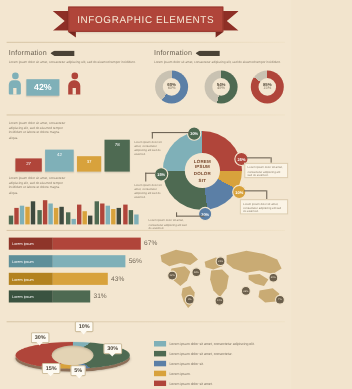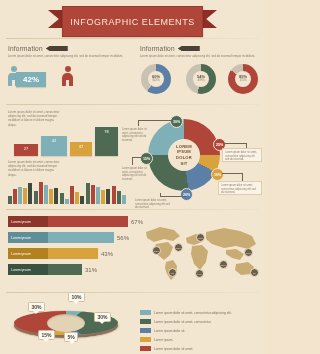--- a/index.html
+++ b/index.html
@@ -9,21 +9,21 @@
     font-family:"Liberation Sans", sans-serif;
     color:#5c5242;
   }
   .page{position:relative;width:265px;height:354px;background:#f3e6d0;}
 
   
   .banner-wrap{position:absolute;left:0;top:4px;width:265px;height:30px;}
   .ribbon-tail{position:absolute;top:6px;width:30px;height:18px;background:#8e2f26;}
   .ribbon-tail.l{left:48px;clip-path:polygon(0 0,100% 0,100% 100%,0 100%,36% 50%);}
   .ribbon-tail.r{right:48px;clip-path:polygon(0 0,100% 0,64% 50%,100% 100%,0 100%);}
-  .ribbon-main{position:absolute;left:62px;top:2px;width:141px;height:31px;
+  .ribbon-main{position:absolute;left:62px;top:2px;width:141px;height:23px;
     background:#b0453a;border:1px solid #9a3a30;box-sizing:border-box;
     display:flex;align-items:center;justify-content:center;
     box-shadow:0 1px 2px rgba(0,0,0,.18);}
   .ribbon-main span{color:#f6e9d6;font-size:9px;letter-spacing:.55px;white-space:nowrap;}
   .ribbon-notch{position:absolute;top:25px;width:0;height:0;}
   .ribbon-notch.l{left:62px;border-left:7px solid transparent;border-top:5px solid #7d2820;}
   .ribbon-notch.r{left:196px;border-right:7px solid transparent;border-top:5px solid #7d2820;}
 
   .divider{position:absolute;left:6px;width:253px;height:1px;
     background:linear-gradient(to right,#d9c7a8,#e6d6ba 60%,#f0e2c8);}
@@ -120,21 +120,21 @@
   <div class="sec-head" style="left:8px;top:45px">
     <div class="t">Information</div>
     <div class="tag"></div>
   </div>
   <div class="lorem" style="left:8px;top:54px;width:118px">Lorem ipsum dolor sit amet, consectetur adipiscing elit, sed do eiusmod tempor incididunt.</div>
 
   <div class="person" style="left:8px;top:66px">
     <div class="head" style="background:#7fb0b8"></div>
     <div class="body" style="background:#7fb0b8"></div>
   </div>
-  <div class="pct-bar" style="left:16px;top:72px;width:30px;background:#7fb0b8">
+  <div class="pct-bar" style="left:24px;top:72px;width:30px;background:#7fb0b8">
     <span>42%</span>
   </div>
 
   <div class="person" style="left:62px;top:66px">
     <div class="head" style="background:#b0453a"></div>
     <div class="body" style="background:#b0453a;border-radius:5px 5px 0 0"></div>
   </div>
 
   <div class="sec-head" style="left:140px;top:45px">
     <div class="t">Information</div>

